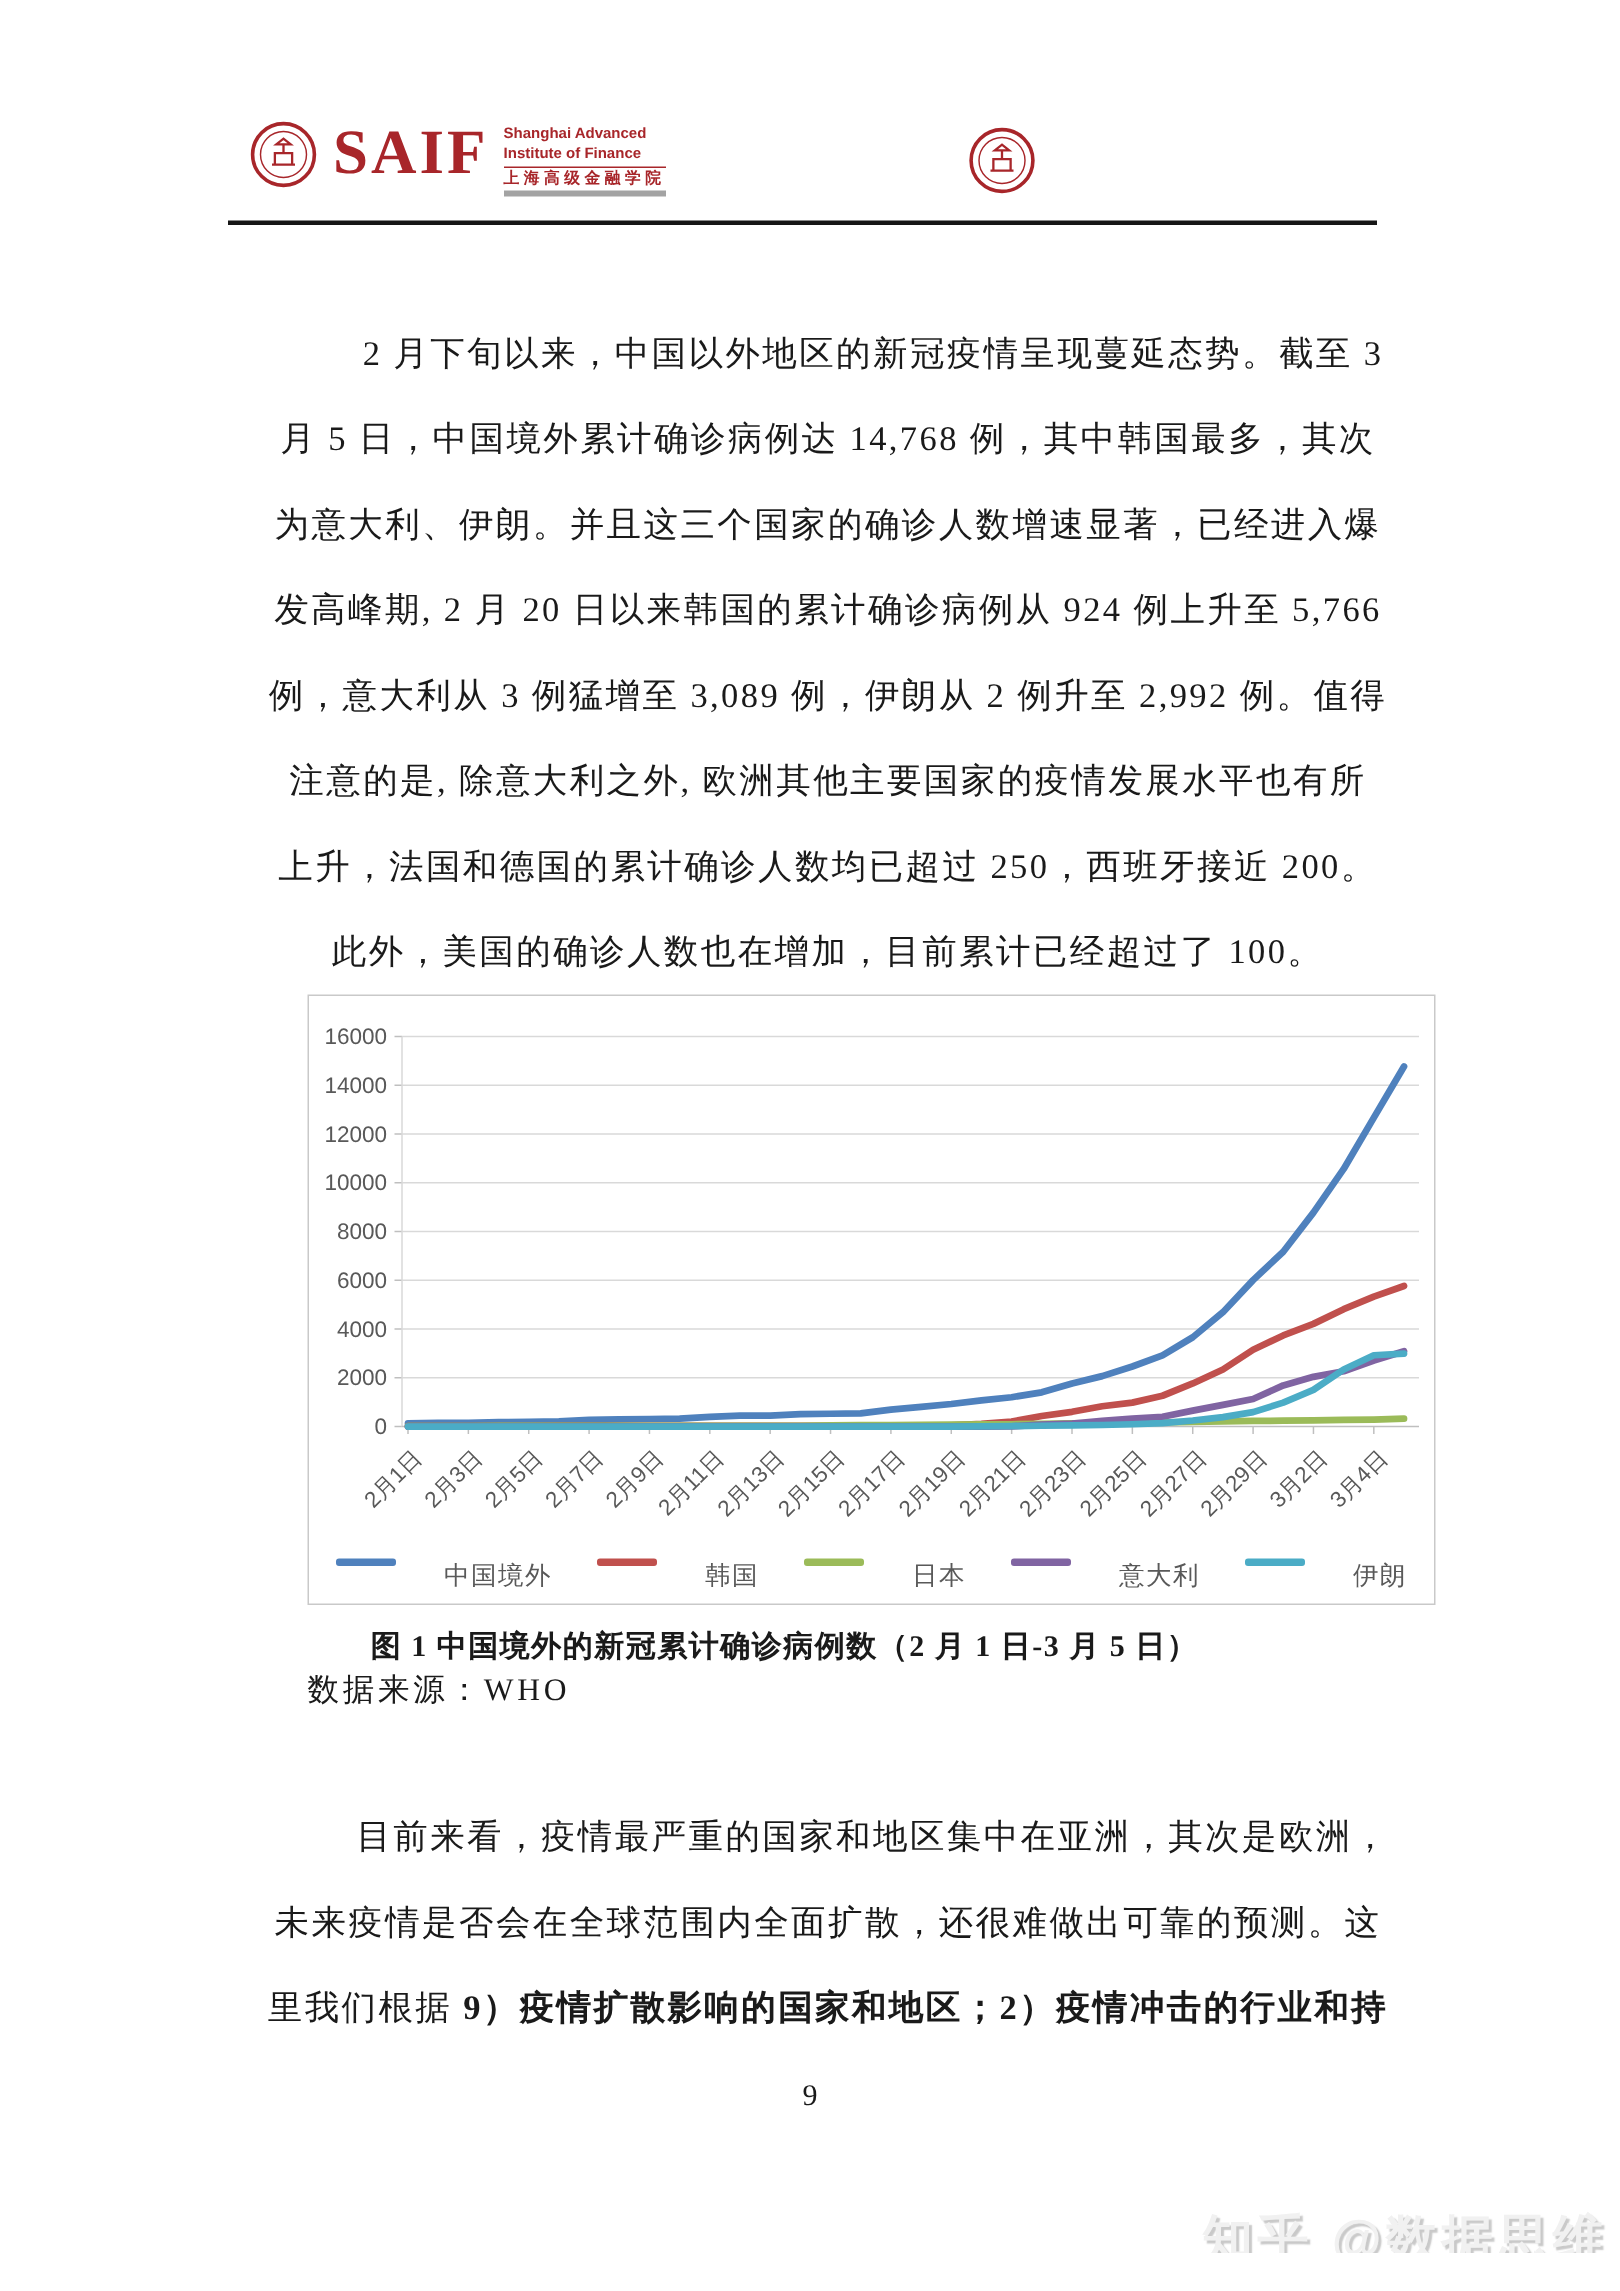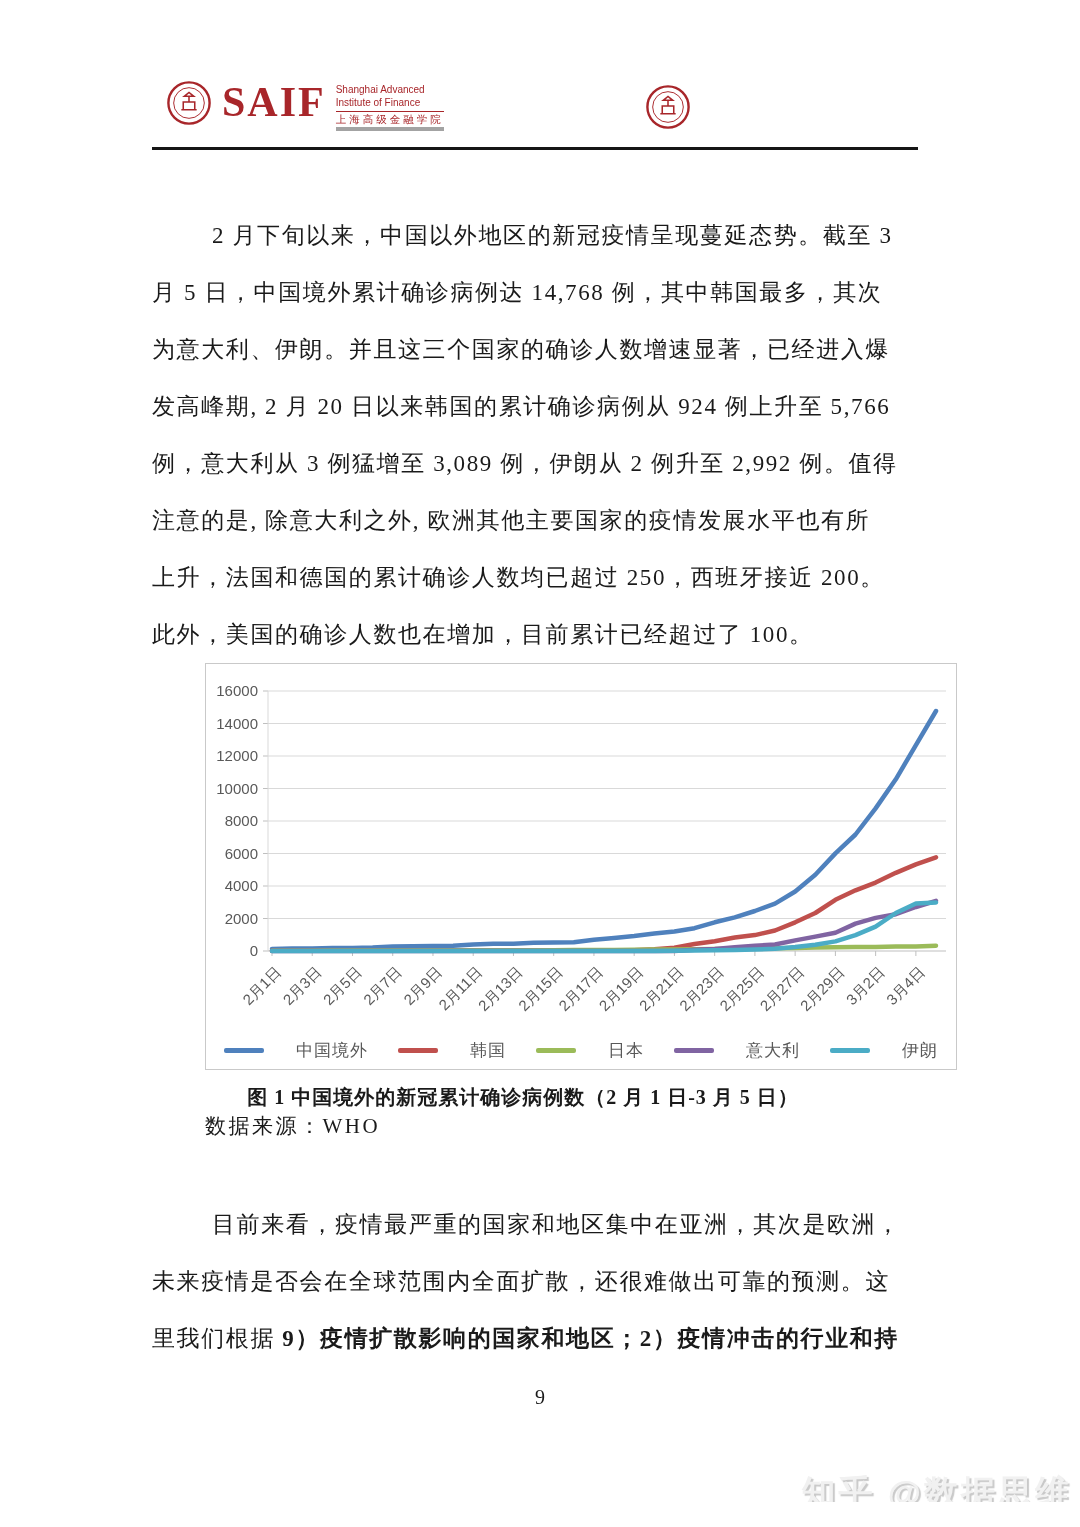--- a/index.html
+++ b/index.html
@@ -4,48 +4,48 @@
 <style>
   html,body{margin:0;padding:0;background:#ffffff;}
   .page{position:relative;width:1080px;height:1502px;margin:0 auto;background:#fff;overflow:hidden;
         font-family:"Liberation Serif","DejaVu Serif",serif;color:#1a1a1a;}
 
   
   .saif-logo{position:absolute;left:166px;top:80px;display:flex;align-items:flex-start;gap:10px;}
   .seal-svg{width:46px;height:46px;flex:0 0 auto;}
   .saif-word{font-size:42px;font-weight:bold;color:#a8262a;line-height:44px;letter-spacing:2px;
              font-family:"Liberation Serif","DejaVu Serif",serif;}
-  .saif-sub{margin-top:3px;font-size:10px;line-height:13px;color:#a8262a;font-weight:normal;
+  .saif-sub{margin-top:3px;font-size:10px;line-height:13px;color:#a8262a;font-weight:bold;
             font-family:"Liberation Sans","DejaVu Sans",sans-serif;}
   .saif-sub .cn{border-top:1px solid #a8262a;border-bottom:4px solid #a3a3a3;padding:1px 0;
                 letter-spacing:3px;margin-top:2px;font-size:10.5px;}
   .cafr-logo{position:absolute;left:645px;top:84px;display:flex;align-items:flex-start;gap:8px;}
   .cafr-row{display:flex;align-items:baseline;gap:10px;}
   .cafr-word{font-size:40px;font-weight:bold;color:#ab8b3b;line-height:36px;letter-spacing:1px;}
   .cafr-cn{font-size:17px;font-weight:bold;color:#9e2b22;letter-spacing:1px;}
   .cafr-en{font-size:11px;font-weight:bold;color:#9e2b22;letter-spacing:.6px;margin-top:4px;
            font-family:"Liberation Serif","DejaVu Serif",serif;}
   .rule{position:absolute;left:152px;top:147px;width:766px;height:3px;background:#161616;}
 
   
   .heading{position:absolute;left:163px;top:161px;font-size:24px;font-weight:bold;letter-spacing:2px;}
   .para{position:absolute;left:152px;width:800px;font-size:23px;letter-spacing:1.6px;}
-  .para .tline{height:57px;line-height:57px;white-space:nowrap;}
+  .para .tline{height:57px;line-height:57px;white-space:nowrap;text-align:center;}
   .para .indent{padding-left:60px;}
   .para .b{font-weight:bold;}
   #para1{top:207px;}
   #para2{top:1196px;}
 
   
   .chart-box{position:absolute;left:205px;top:663px;width:750px;height:405px;background:#fff;
              border:1px solid #c9c9c9;font-family:"Liberation Sans","DejaVu Sans",sans-serif;}
   .chart-box svg{display:block;}
   .chart-legend{position:absolute;left:0;right:0;bottom:7px;display:flex;justify-content:center;
                 align-items:center;gap:30px;}
-  .lg-item{display:flex;align-items:center;gap:24px;}
+  .lg-item{display:flex;gap:24px;}
   .lg-swatch{display:inline-block;width:40px;height:5px;border-radius:2px;margin-right:8px;}
   .lg-label{font-size:17px;color:#595959;letter-spacing:1px;}
 
   .fig-caption{position:absolute;left:140px;top:1084px;width:766px;text-align:center;
                font-weight:bold;font-size:20px;letter-spacing:1px;}
   .fig-source{position:absolute;left:205px;top:1112px;font-size:21px;letter-spacing:2.5px;}
 
   .page-number{position:absolute;left:0;right:0;top:1386px;text-align:center;font-size:20px;}
   .watermark{position:absolute;right:8px;top:1470px;font-size:34px;font-weight:bold;letter-spacing:3px;
              color:#f1f1f1;text-shadow:2px 2px 1px #c9c9c9,-1px -1px 0 #ffffff;

